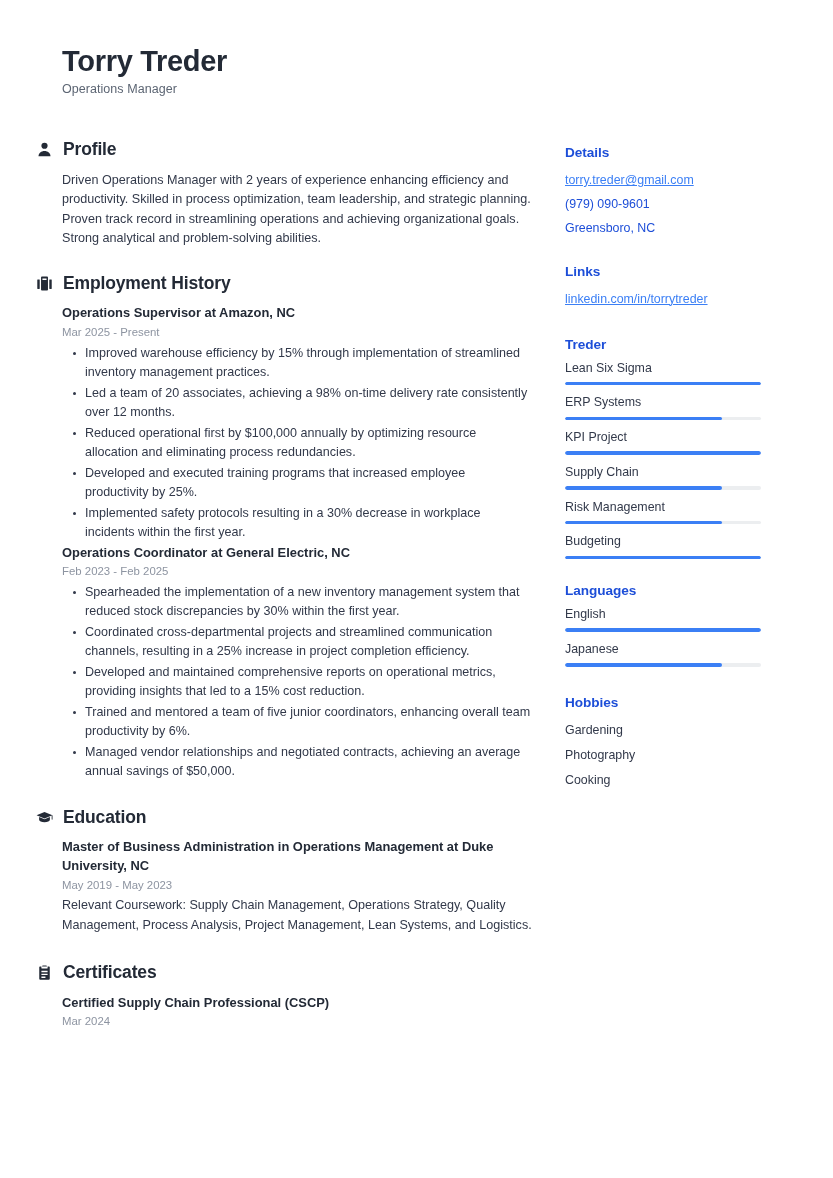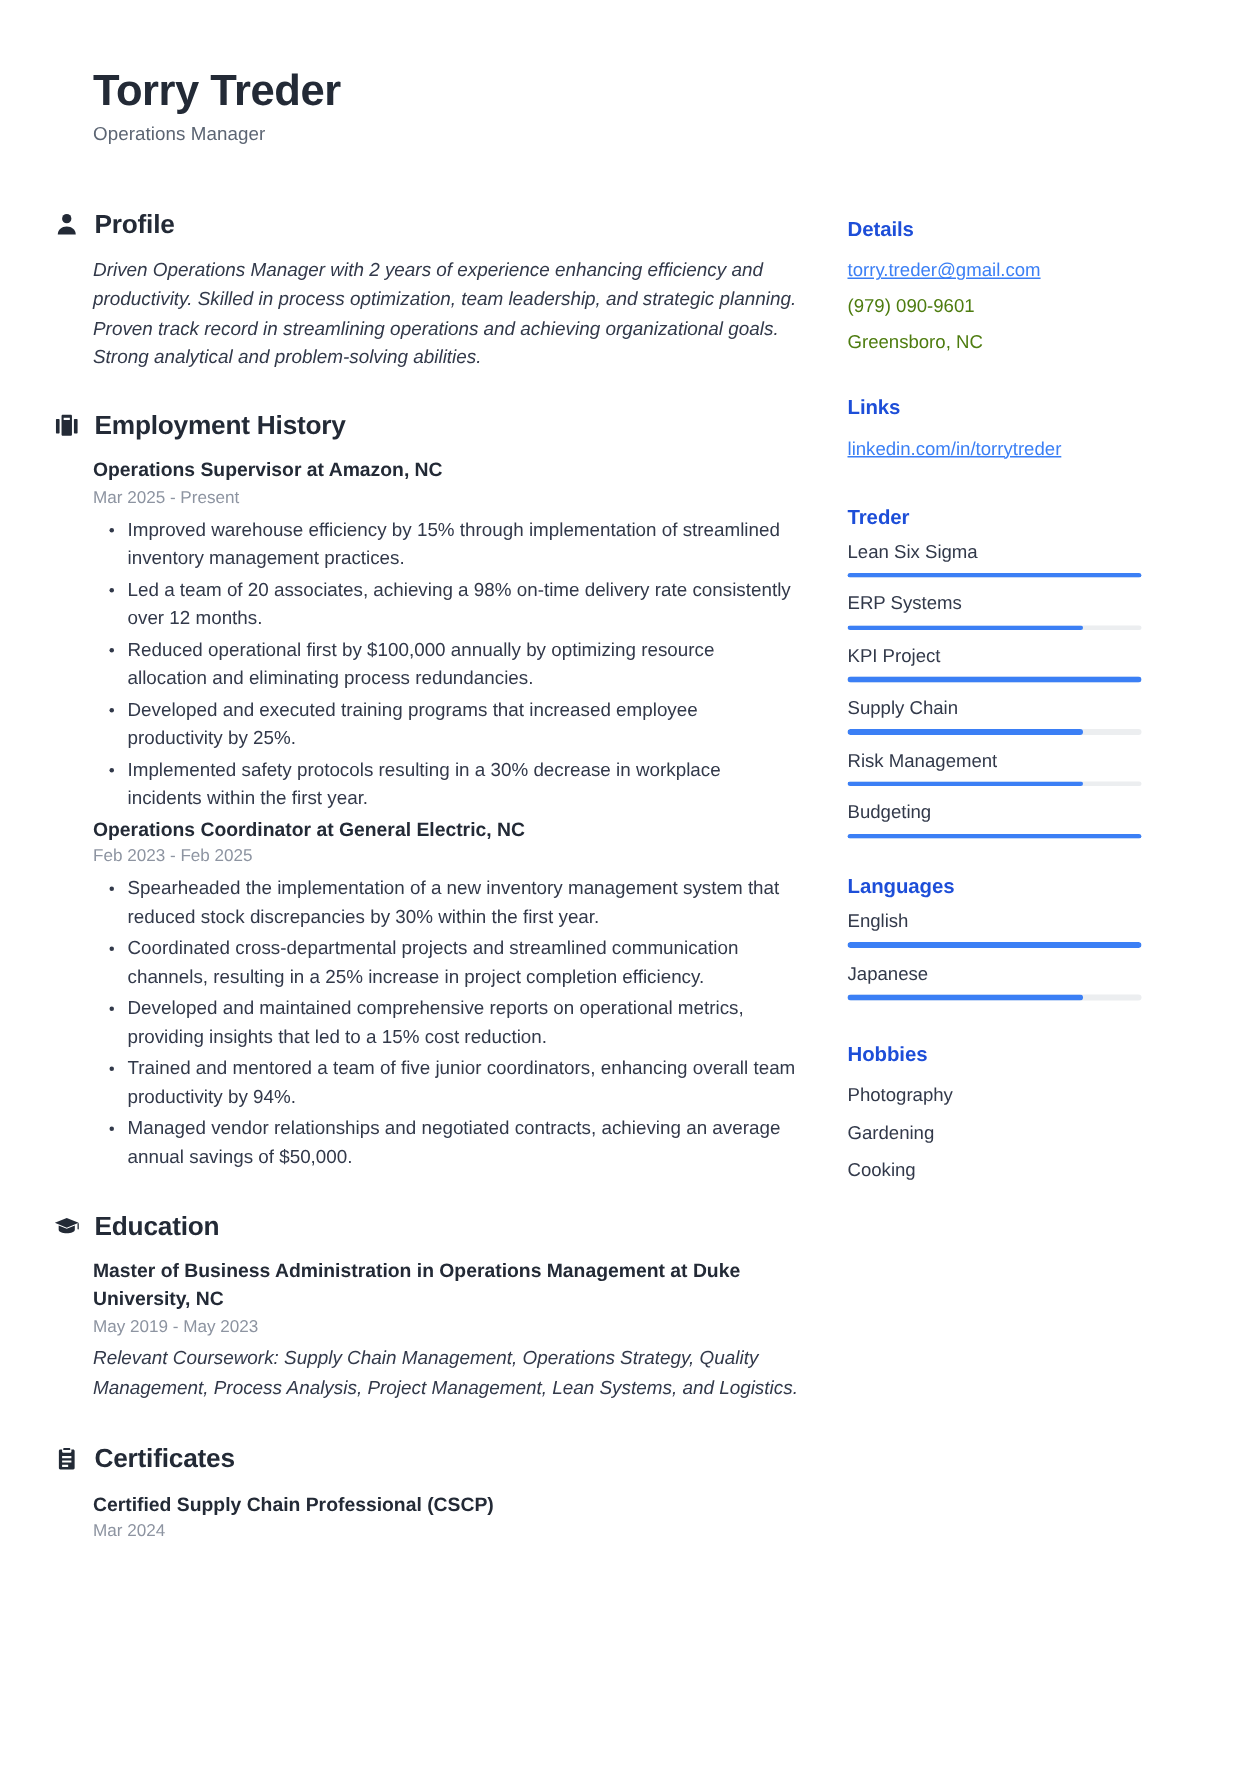--- a/index.html
+++ b/index.html
@@ -83,21 +83,20 @@
     letter-spacing: -0.15px;
     line-height: 1.1;
   }
 
   
   .para {
     font-size: 12.6px;
     line-height: 1.56;
     color: #32394a;
     margin: 0;
-    font-style: italic;
   }
   .entry { }
   .entry:last-child { margin-bottom: 0; }
   .entry-title {
     font-size: 12.9px;
     font-weight: 700;
     color: #232a36;
     line-height: 1.45;
     margin: 0 0 1px 0;
   }
@@ -134,21 +133,21 @@
   .side-block { margin-bottom: 23px; }
   .side-title {
     font-size: 13.6px;
     font-weight: 700;
     color: #1d4ed8;
     margin: 0 0 8px 0;
     letter-spacing: -0.05px;
   }
   .side-line {
     font-size: 12.4px;
-    color: #4d7c0f;
+    color: #1d4ed8;
     line-height: 1.94;
   }
   .side-link {
     font-size: 12.4px;
     color: #3b7ff5;
     text-decoration: underline;
     line-height: 1.94;
     display: block;
     word-break: break-all;
   }
@@ -233,21 +232,21 @@
           </ul>
         </div>
 
         <div class="entry">
           <div class="entry-title">Operations Coordinator at General Electric, NC</div>
           <div class="entry-date">Feb 2023 - Feb 2025</div>
           <ul class="bullets">
             <li>Spearheaded the implementation of a new inventory management system that reduced stock discrepancies by 30% within the first year.</li>
             <li>Coordinated cross-departmental projects and streamlined communication channels, resulting in a 25% increase in project completion efficiency.</li>
             <li>Developed and maintained comprehensive reports on operational metrics, providing insights that led to a 15% cost reduction.</li>
-            <li>Trained and mentored a team of five junior coordinators, enhancing overall team productivity by 94%.</li>
+            <li>Trained and mentored a team of five junior coordinators, enhancing overall team productivity by 6%.</li>
             <li>Managed vendor relationships and negotiated contracts, achieving an average annual savings of $50,000.</li>
           </ul>
         </div>
       </div>
 
       <div class="section" style="margin-top:26px;">
         <div class="section-head">
           <span class="section-icon">
             <svg width="17" height="17" viewBox="0 0 18 18" fill="currentColor">
               <path d="M9 3.1 0.6 6.6 9 10.1l8.4-3.5z"></path>
@@ -348,20 +347,20 @@
         <div class="rated-item">
           <div class="rated-label">Japanese</div>
           <div class="bar-track">
             <div class="bar-fill" style="width: 80%; background: rgb(59, 127, 245);"></div>
           </div>
         </div>
       </div>
 
       <div class="side-block" style="margin-top:28px;">
         <div class="side-title">Hobbies</div>
+        <div class="hobby-line">Gardening</div>
         <div class="hobby-line">Photography</div>
-        <div class="hobby-line">Gardening</div>
         <div class="hobby-line">Cooking</div>
       </div>
 
     </div>
   </div>
 </div>
 
 </body></html>

